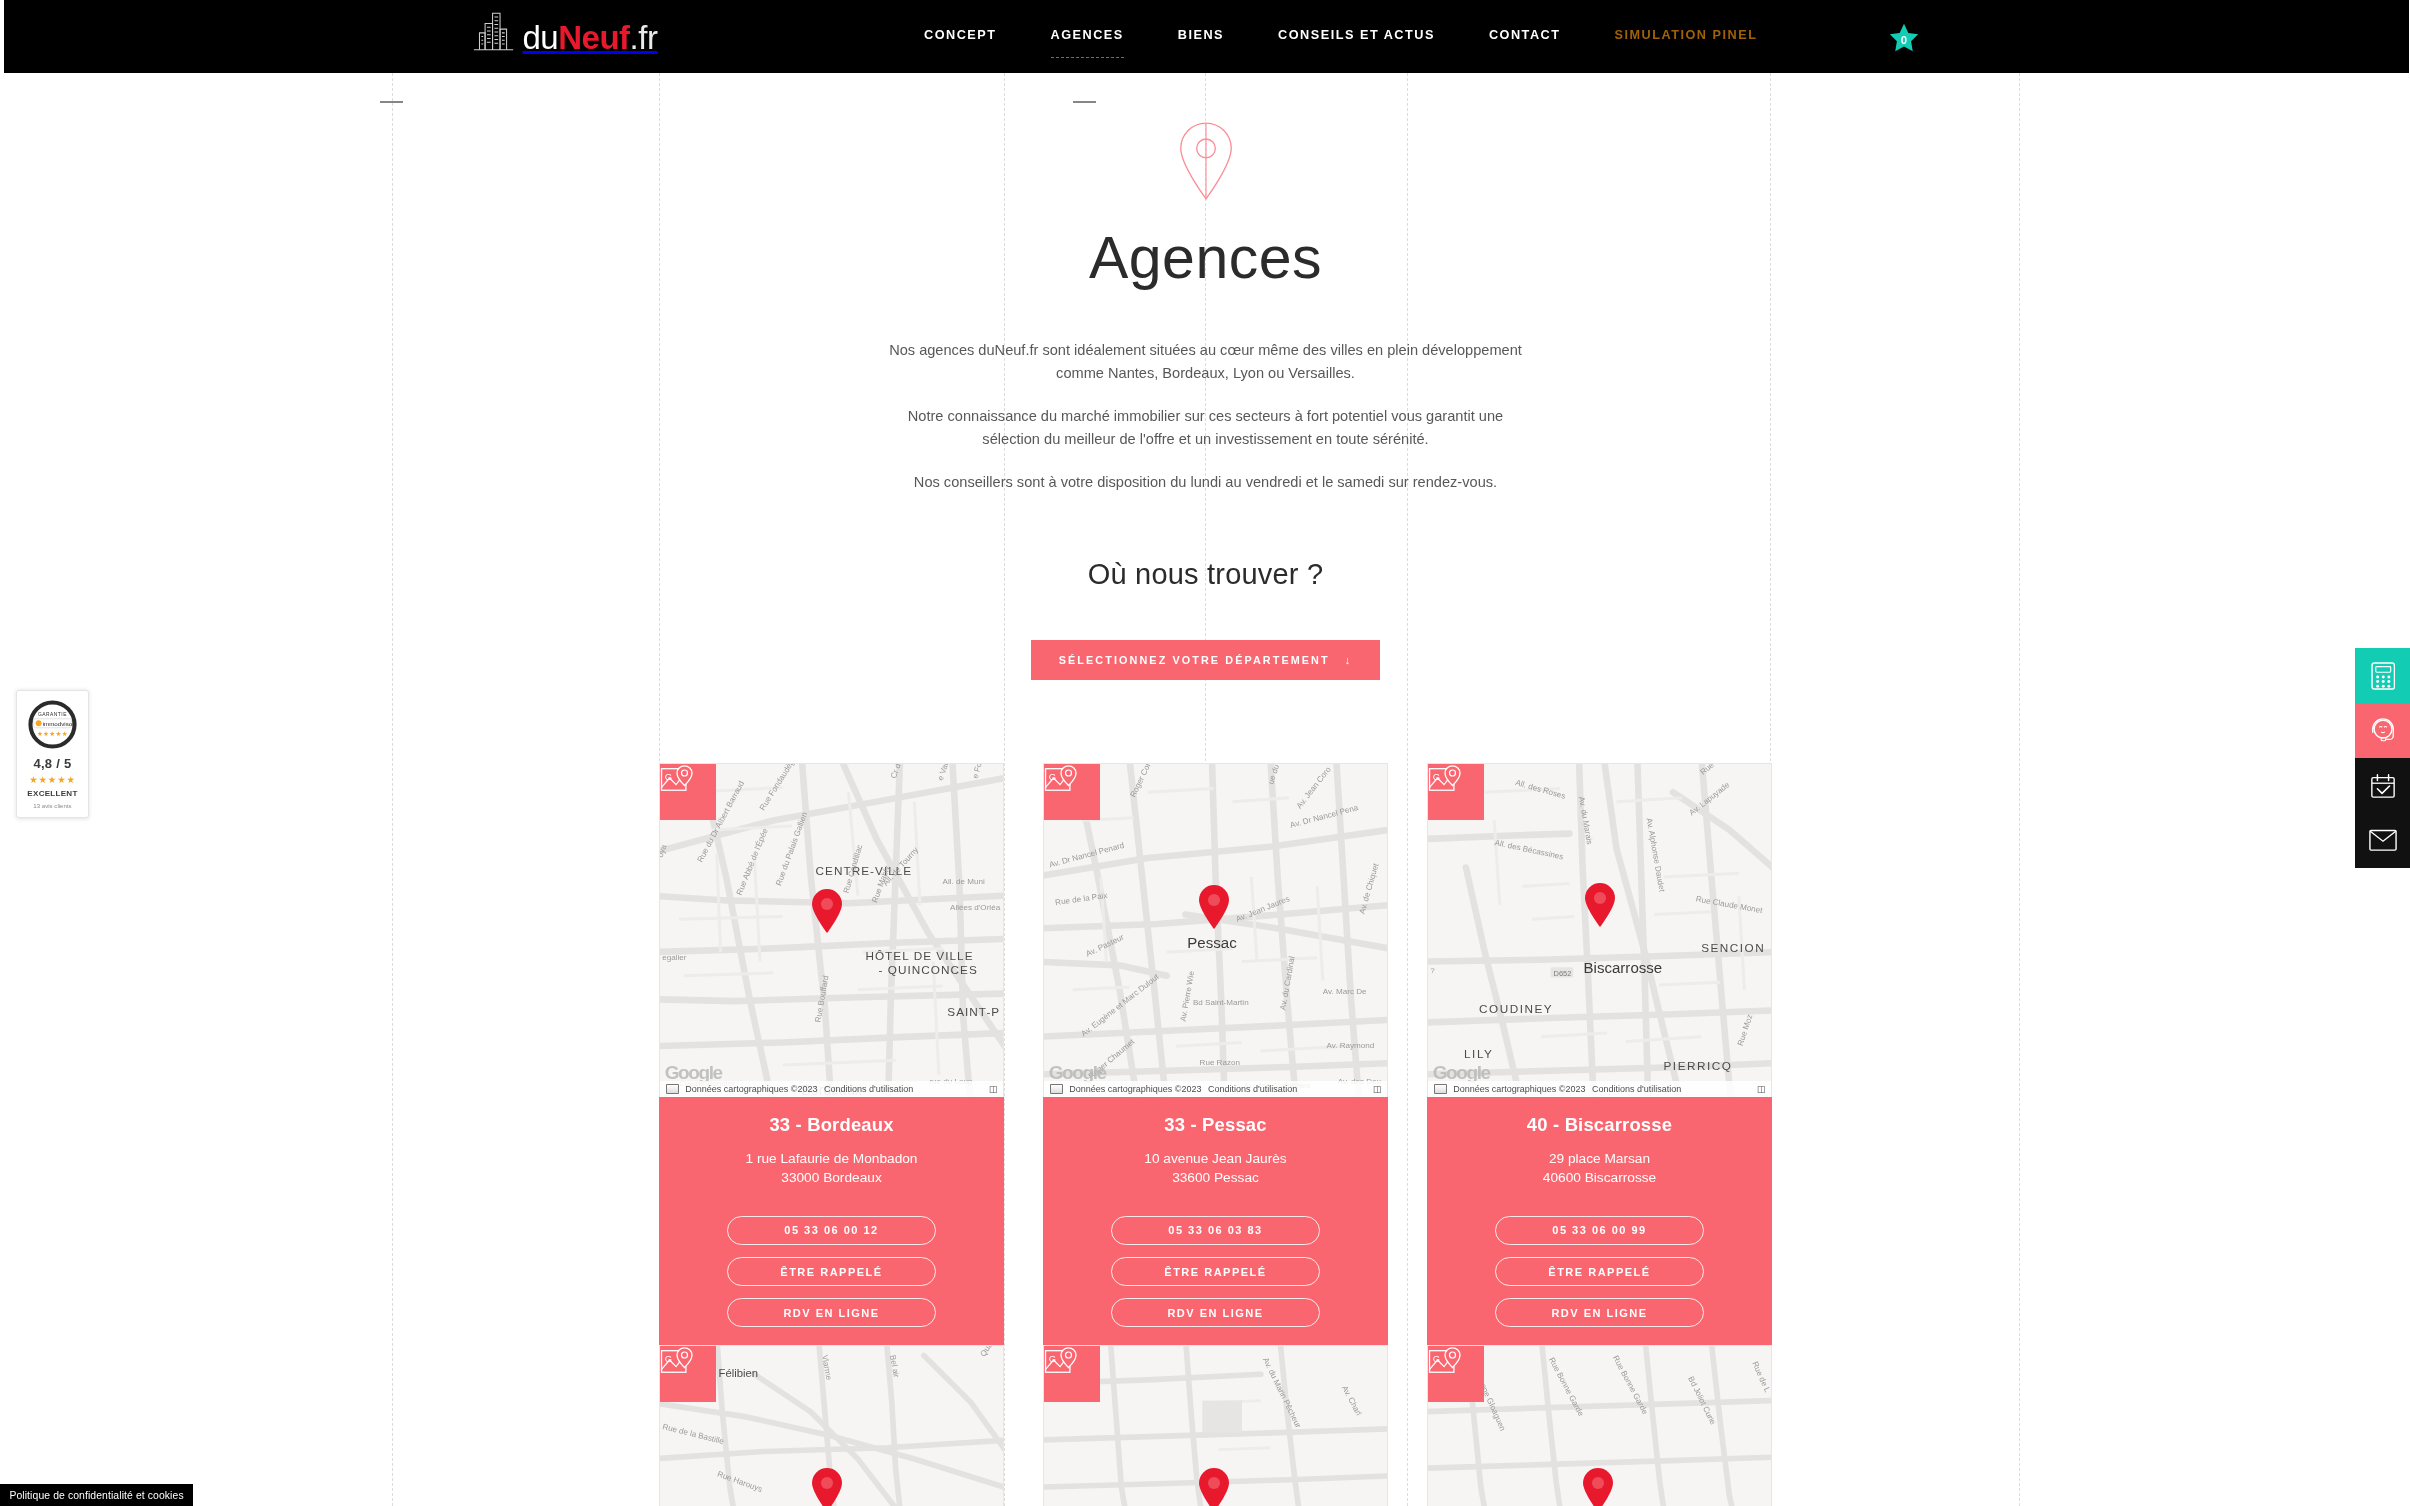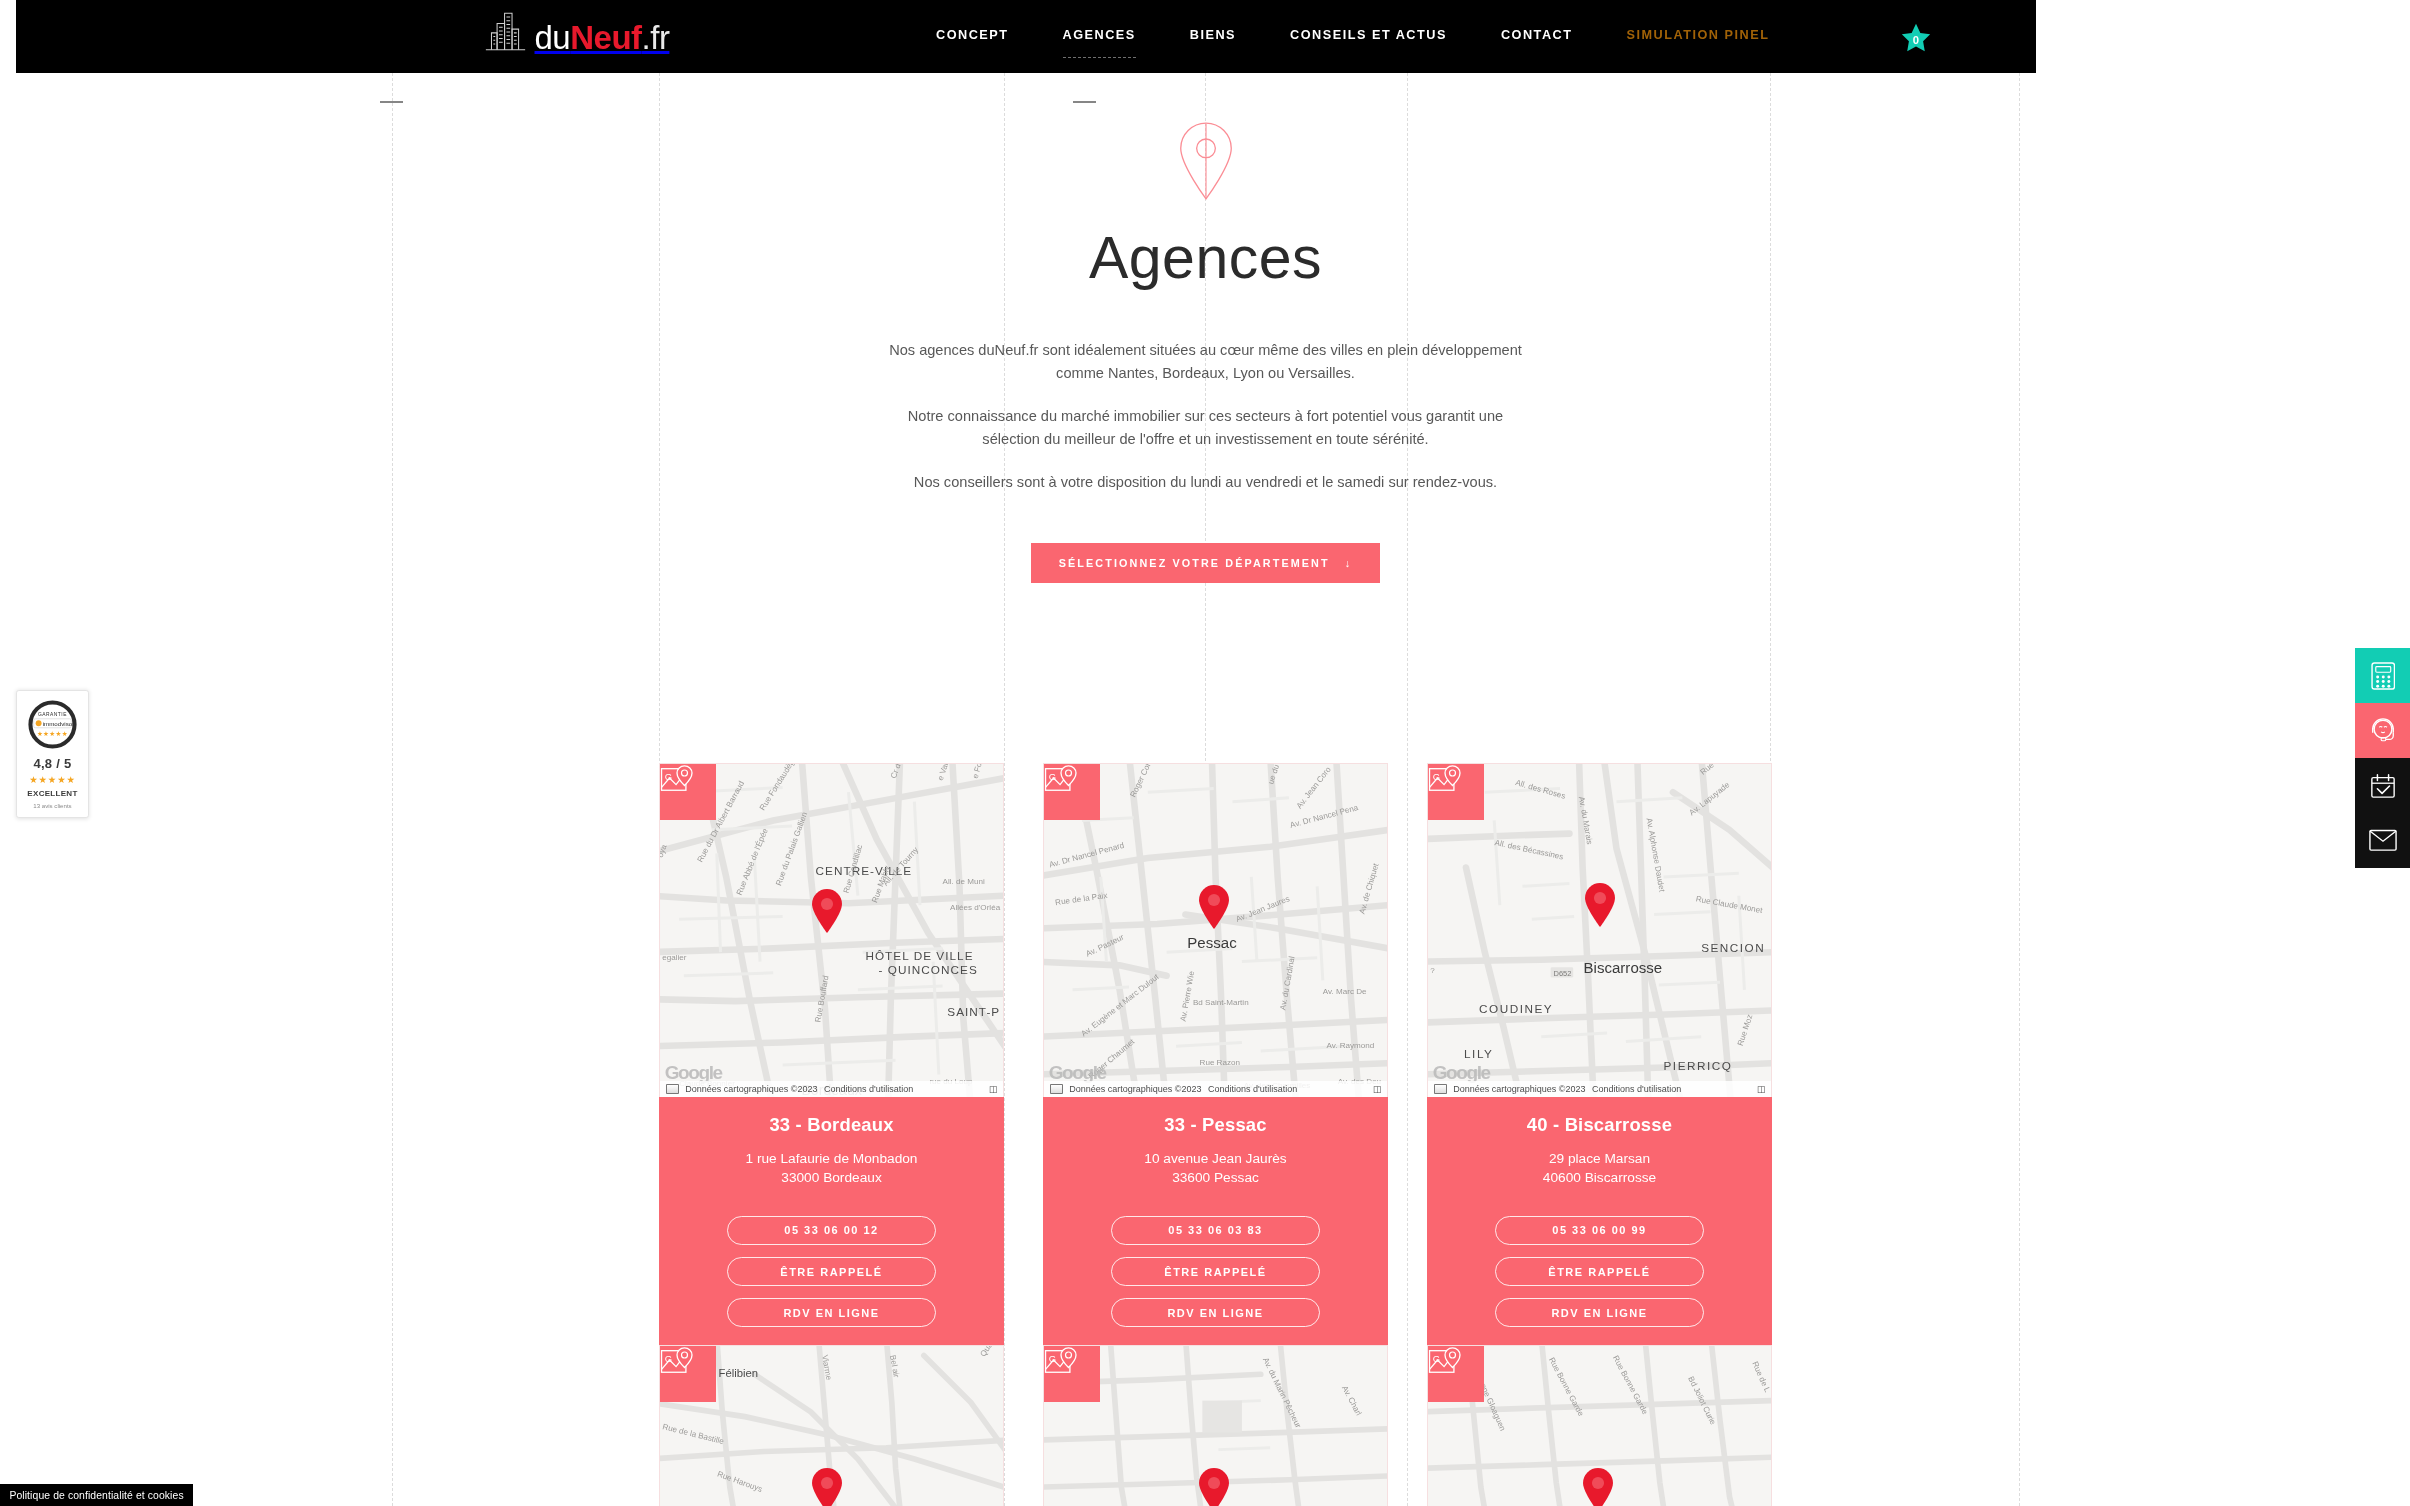--- a/index.html
+++ b/index.html
@@ -6,21 +6,21 @@
   html,body { width:2411px; height:1507px; overflow:hidden; }
   body {
     font-family:"Liberation Sans", sans-serif;
     background:#ffffff;
     color:#333;
     position:relative;
   }
 
   
   .header {
-    position:absolute; top:0; left:16px; width:2020px; height:73px;
+    position:absolute; top:0; left:4px; width:2405px; height:73px;
     background:#000; z-index:60;
   }
   .logo-wrap {
     position:absolute; left:468px; top:11.3px;
     display:flex; align-items:flex-end; gap:7.5px;
   }
   .logo-mark { width:43px; height:40px; display:block; }
   .logo-text {
     font-size:33px; letter-spacing:-0.5px; line-height:1;
     color:#ffffff; font-weight:400; position:relative; top:2.8px;
@@ -221,20 +221,21 @@
   </svg>
 
   <h1 class="page-title">Agences</h1>
 
   <div class="intro">
     <p>Nos agences duNeuf.fr sont idéalement situées au cœur même des villes en plein développement comme Nantes, Bordeaux, Lyon ou Versailles.</p>
     <p class="wide">Notre connaissance du marché immobilier sur ces secteurs à fort potentiel vous garantit une sélection du meilleur de l'offre et un investissement en toute sérénité.</p>
     <p>Nos conseillers sont à votre disposition du lundi au vendredi et le samedi sur rendez-vous.</p>
   </div>
 
+  <h2 class="subtitle">Où nous trouver ?</h2>
 
   <button class="dept-btn">
     <span>SÉLECTIONNEZ VOTRE DÉPARTEMENT</span>
     <span>↓</span>
   </button>
 </div>
 
 <div class="cards">
 
   <div class="card">

